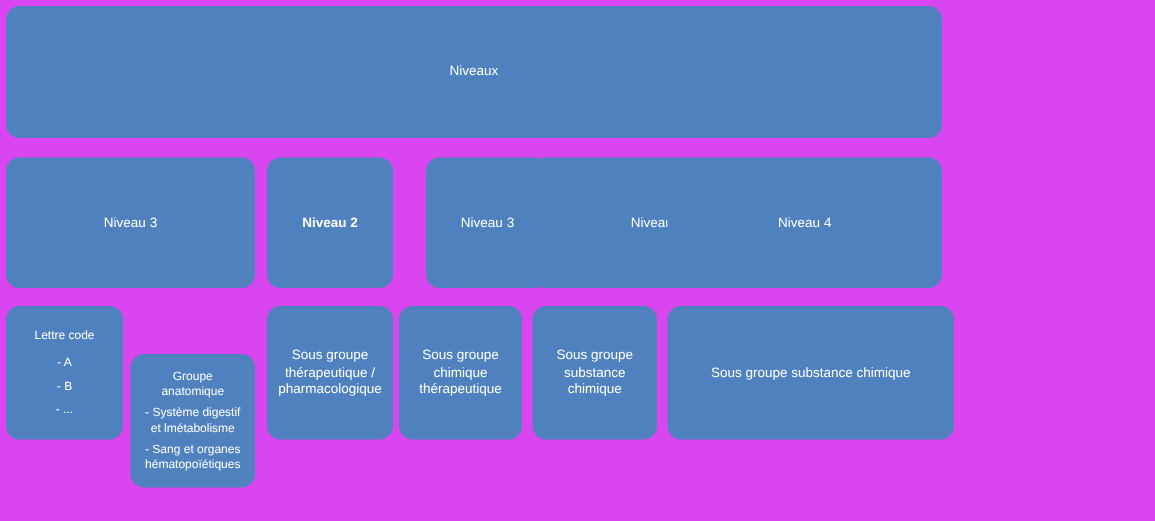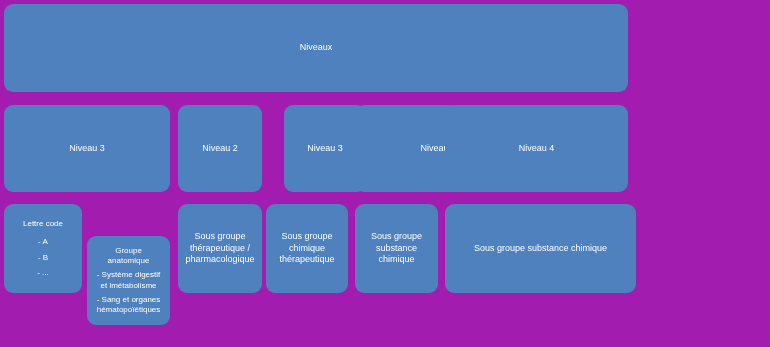--- a/index.html
+++ b/index.html
@@ -7,21 +7,21 @@
     padding: 0;
     background: #ffffff;
   }
   body {
     font-family: "Liberation Sans", sans-serif;
   }
   #canvas {
     position: relative;
     width: 770px;
     height: 347px;
-    background: #a21caf;
+    background: #d946ef;
     overflow: hidden;
   }
   .box {
     position: absolute;
     box-sizing: border-box;
     background: #4e81bd;
     border-radius: 9px;
     color: #ffffff;
     display: flex;
     flex-direction: column;
@@ -46,21 +46,21 @@
     font-size: 9px;
   }
 
   
   .level-box {
     top: 105px;
     height: 87px;
     font-size: 9px;
   }
   #level-1 { left: 4px;   width: 166px; }
-  #level-2 { left: 178px; width: 84px;  }
+  #level-2 { left: 178px; width: 84px; font-weight: bold;  }
   #level-3 { left: 284px; width: 82px; align-items: flex-end;  }
   #level-4 { left: 355px; width: 106px; text-align: right;  }
   #level-5 { left: 445px; width: 183px; }
 
   
   .detail-box {
     top: 204px;
     height: 89px;
     font-size: 8px;
   }

